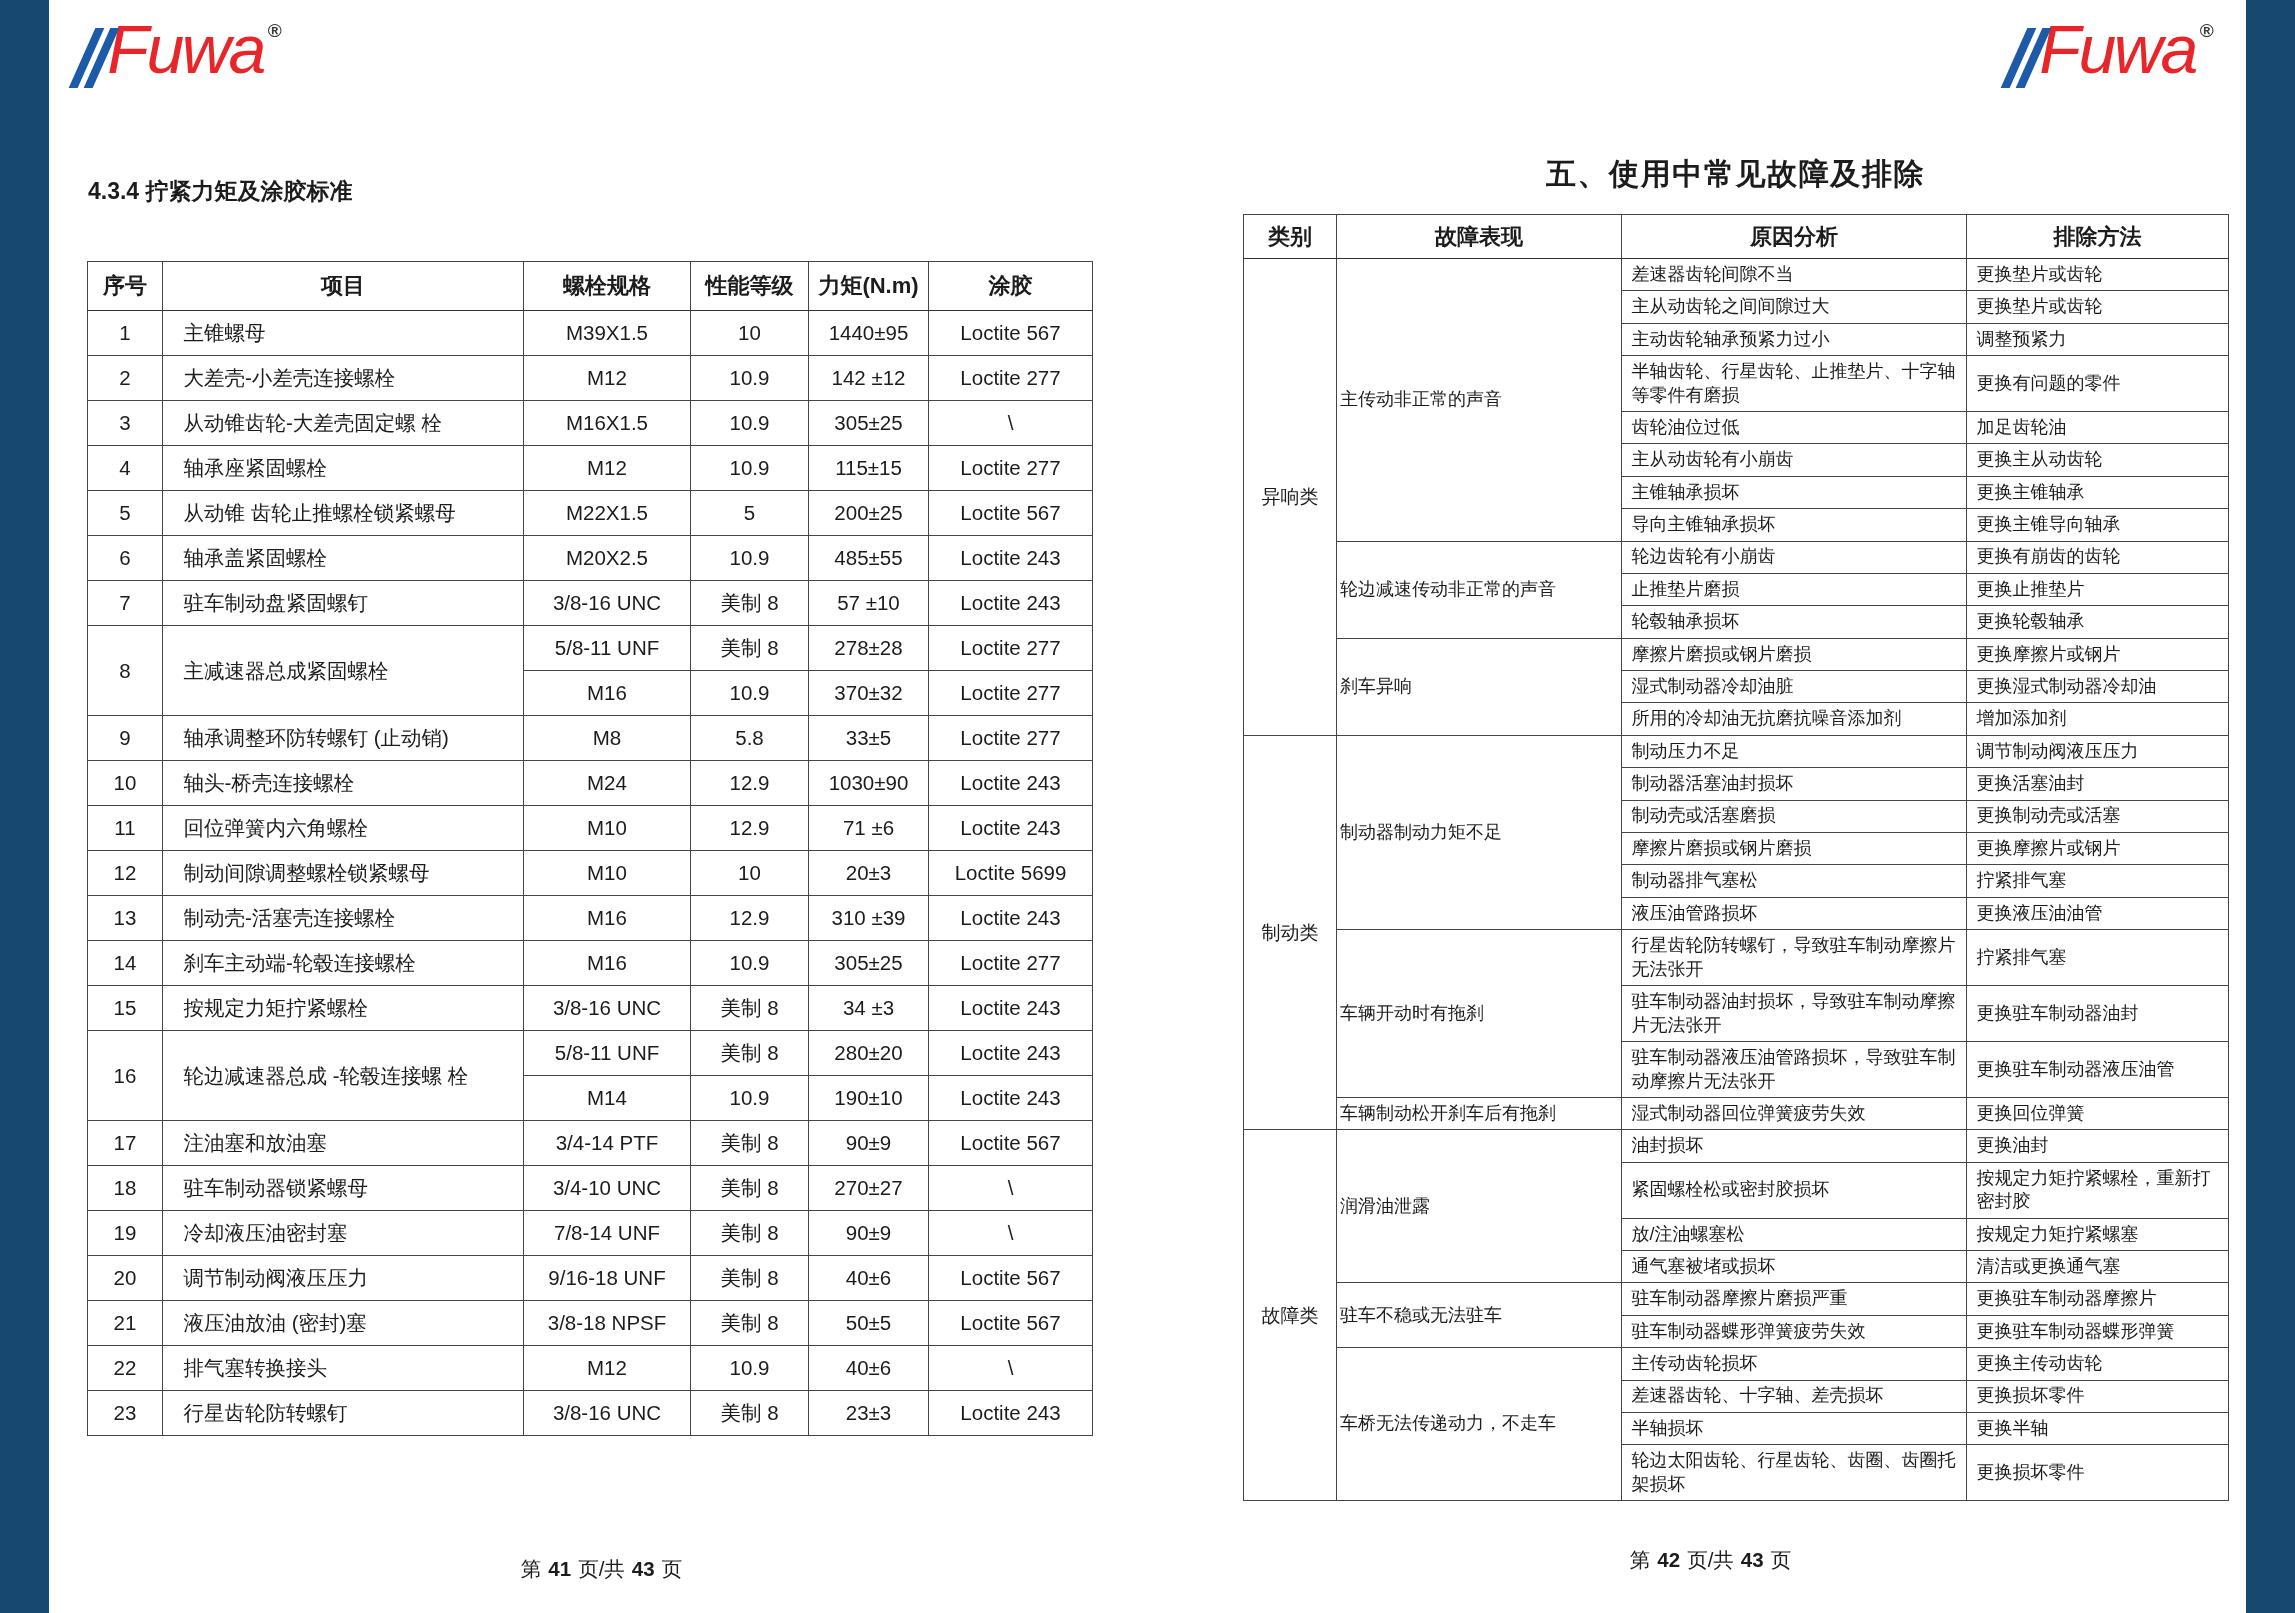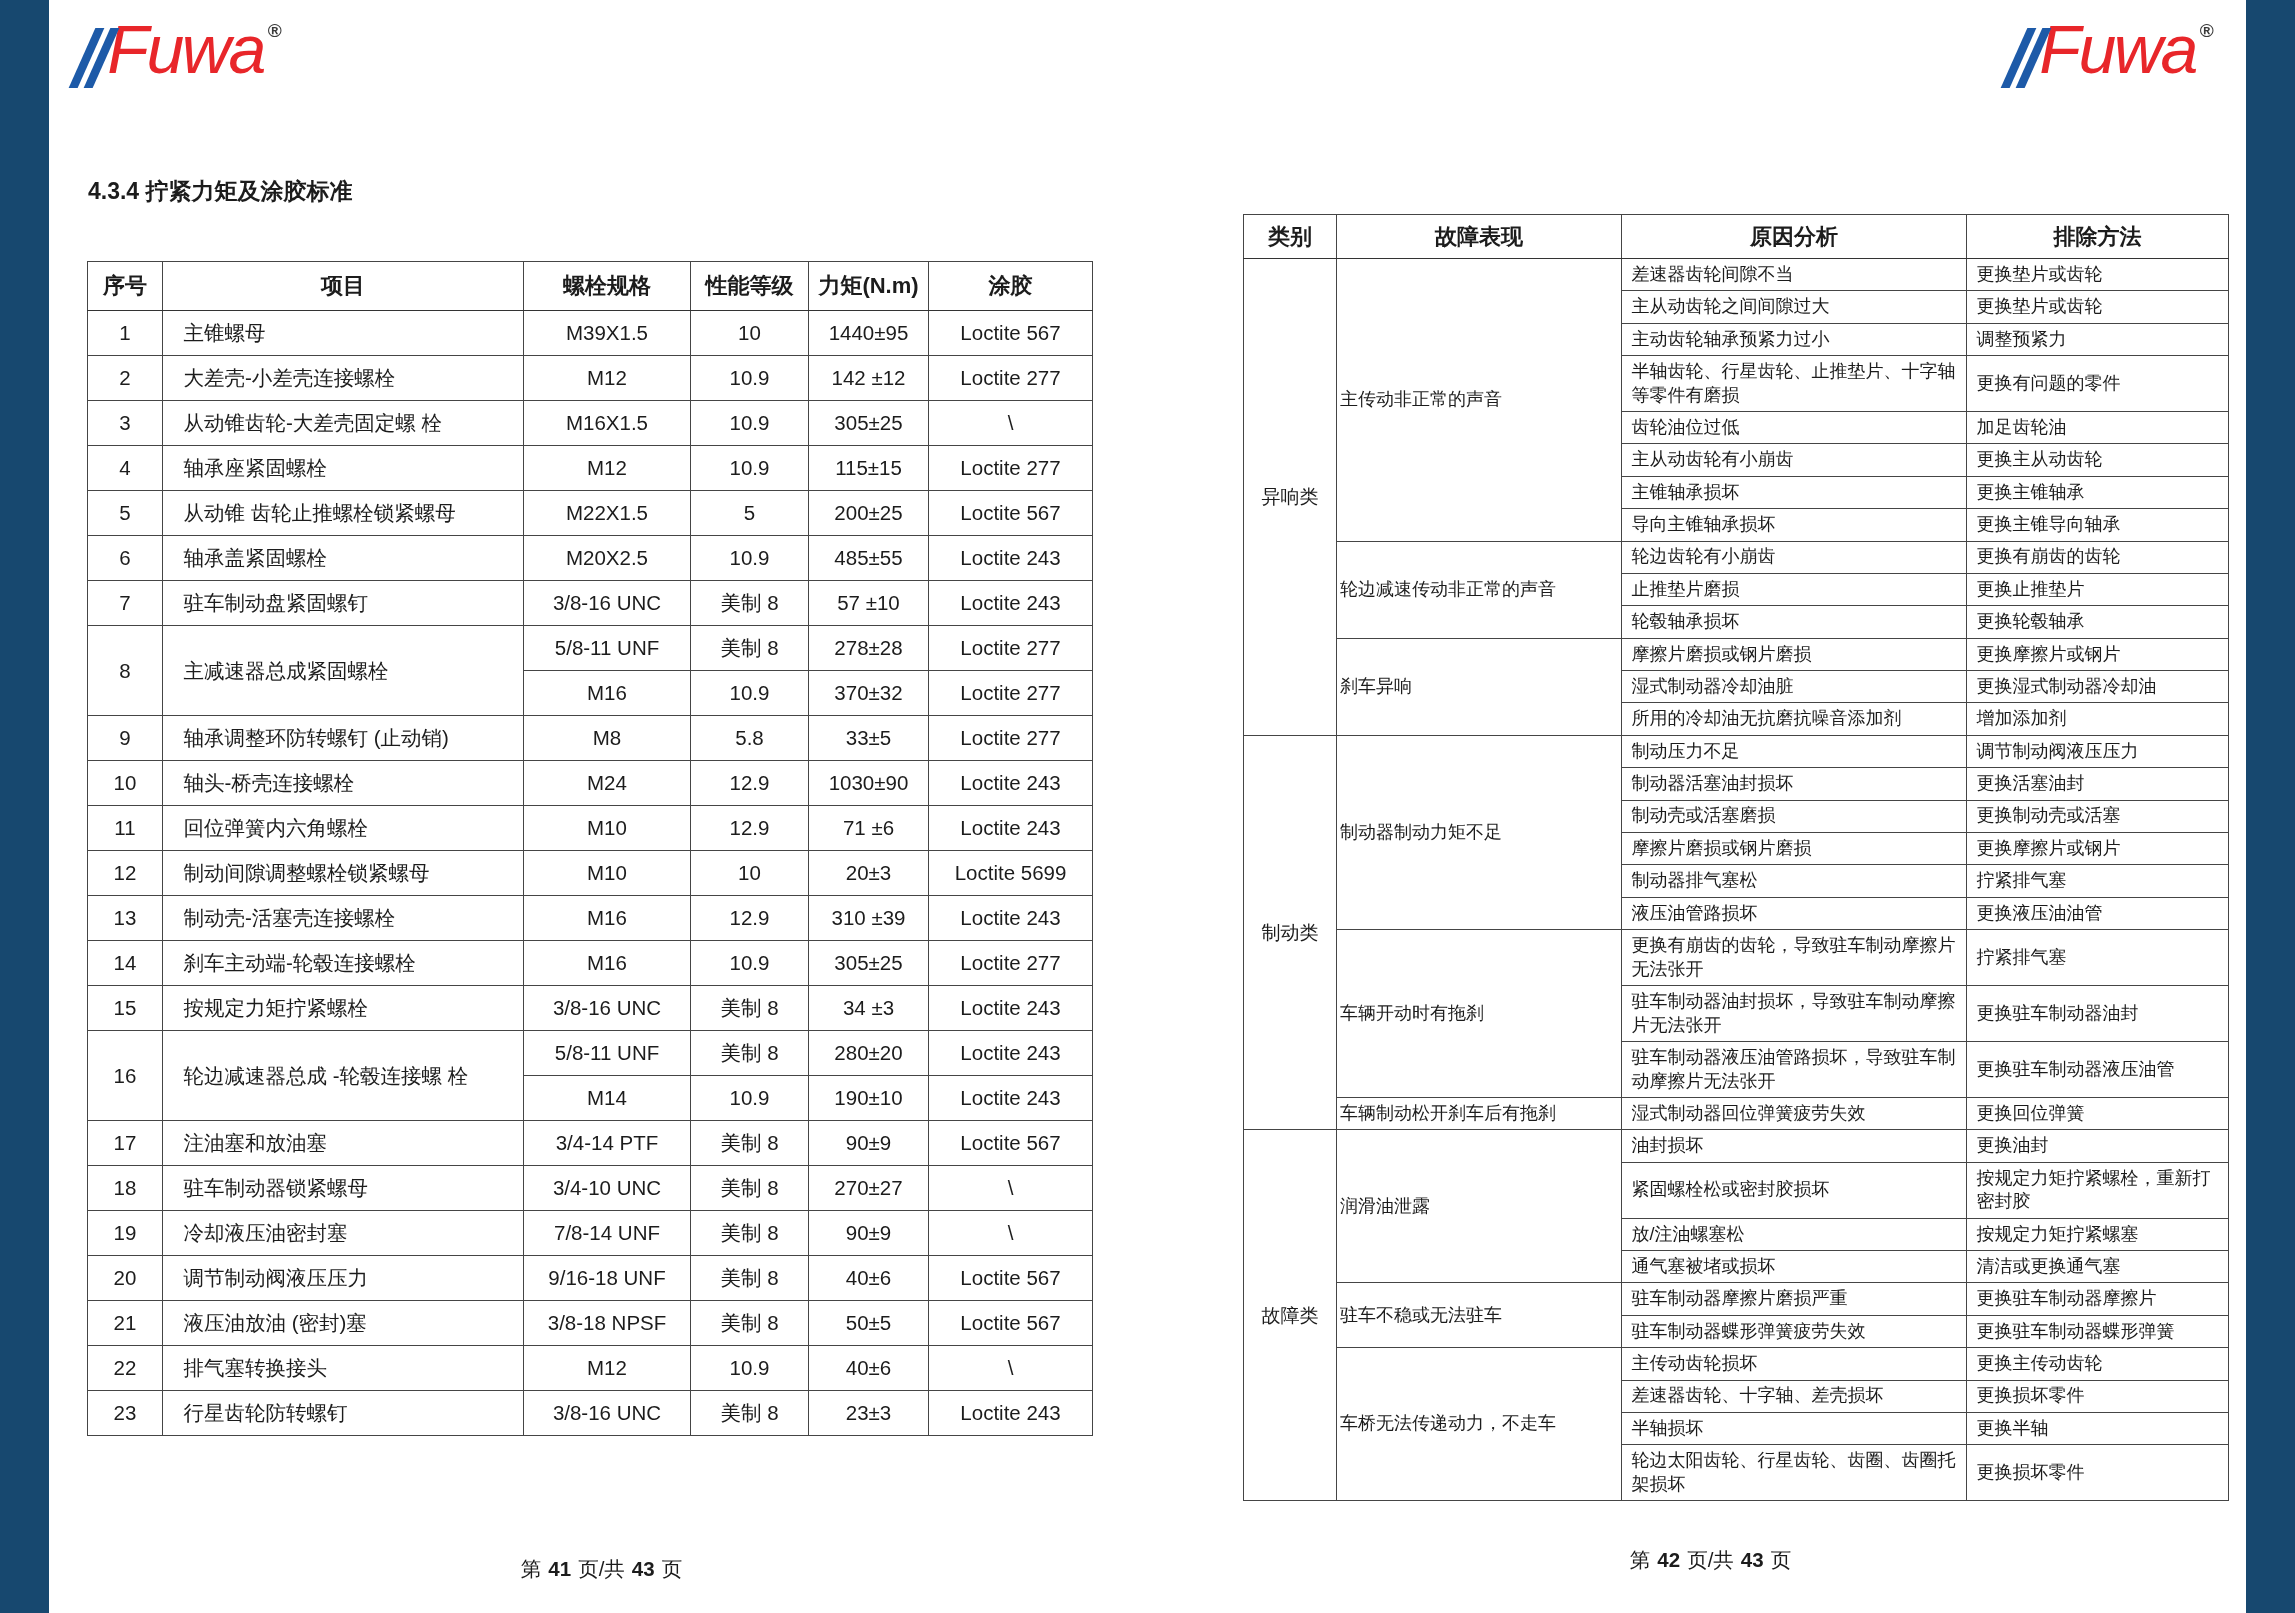--- a/index.html
+++ b/index.html
@@ -289,20 +289,21 @@
           <td>23±3</td>
           <td>Loctite 243</td>
         </tr>
       </tbody>
   </table>
 
   <div class="footer left">
     <span>第</span><b>41</b><span>页/共</span><b>43</b><span>页</span>
   </div>
 
+  <div class="page2-title">五、使用中常见故障及排除</div>
 
   <table class="fault-table">
     <colgroup>
       <col style="width:93px">
         <col style="width:285px">
         <col style="width:345px">
         <col style="width:262px">
     </colgroup>
     <thead id="rt-head">
         <tr>
@@ -394,21 +395,21 @@
         <tr>
           <td class="c-cause">制动器排气塞松</td>
           <td class="c-remedy">拧紧排气塞</td>
         </tr>
         <tr>
           <td class="c-cause">液压油管路损坏</td>
           <td class="c-remedy">更换液压油油管</td>
         </tr>
         <tr>
           <td class="c-sym" rowspan="3">车辆开动时有拖刹</td>
-          <td class="c-cause">更换有崩齿的齿轮，导致驻车制动摩擦片无法张开</td>
+          <td class="c-cause">行星齿轮防转螺钉，导致驻车制动摩擦片无法张开</td>
           <td class="c-remedy">拧紧排气塞</td>
         </tr>
         <tr>
           <td class="c-cause">驻车制动器油封损坏，导致驻车制动摩擦片无法张开</td>
           <td class="c-remedy">更换驻车制动器油封</td>
         </tr>
         <tr>
           <td class="c-cause">驻车制动器液压油管路损坏，导致驻车制动摩擦片无法张开</td>
           <td class="c-remedy">更换驻车制动器液压油管</td>
         </tr>

